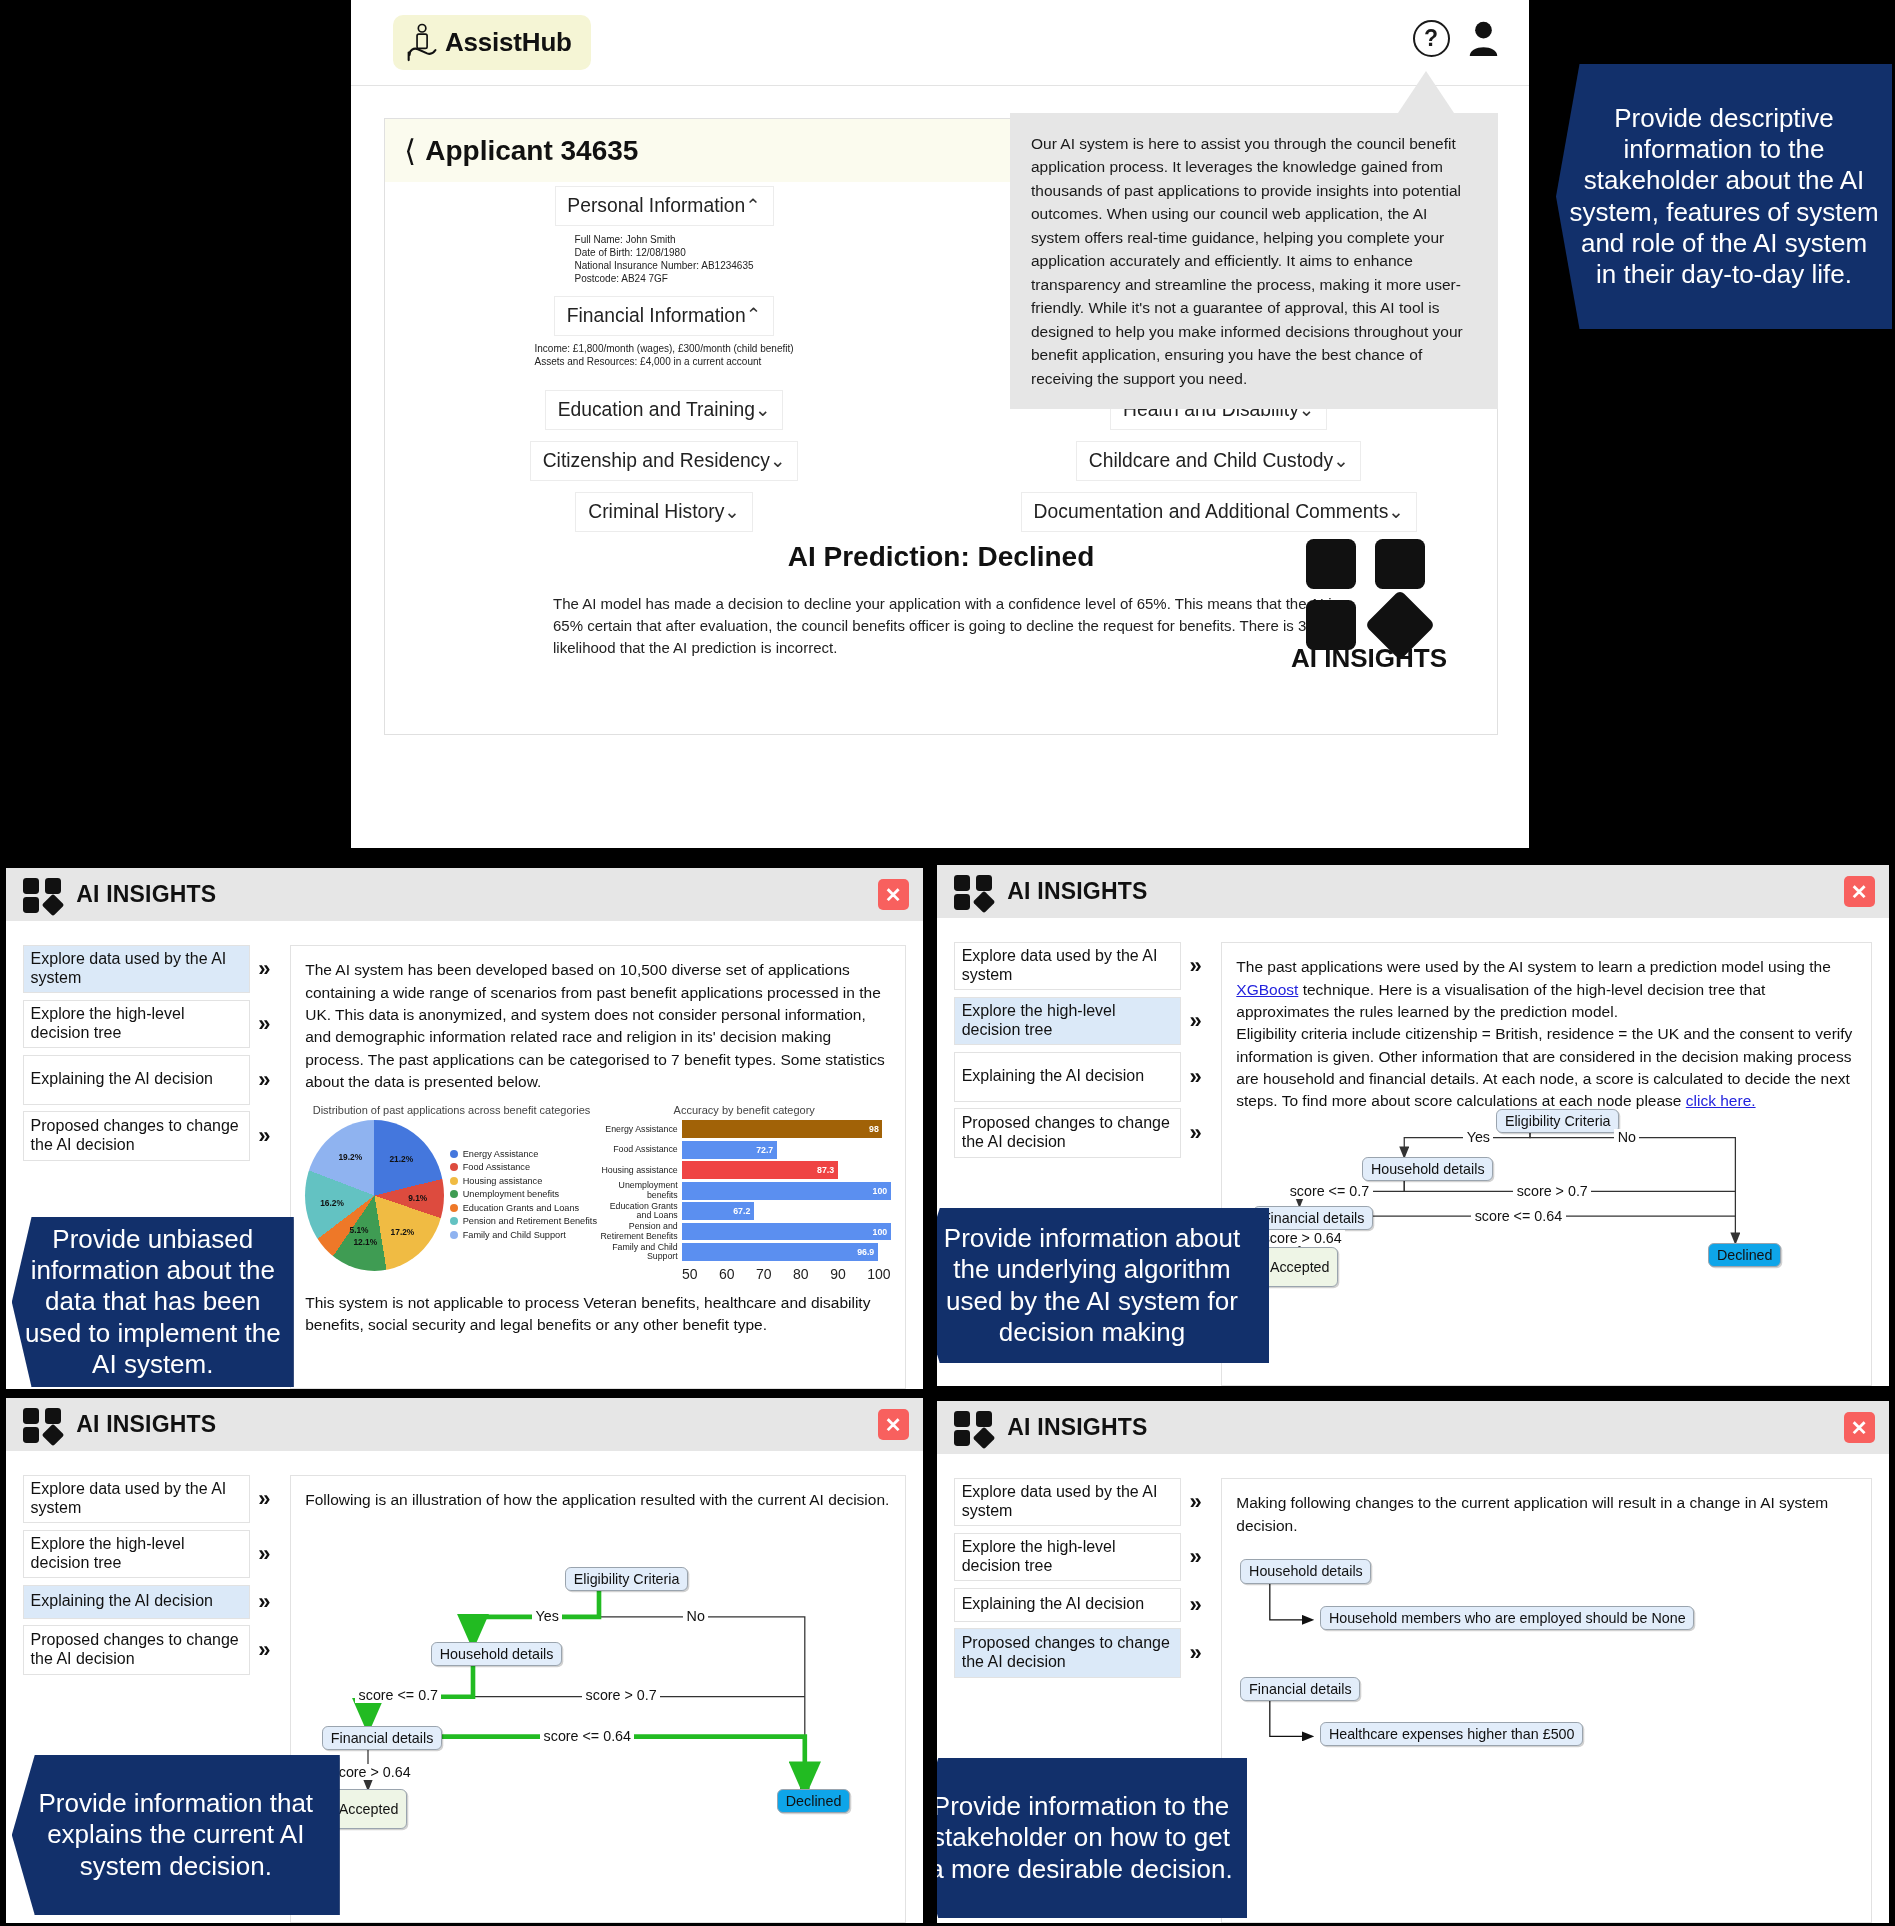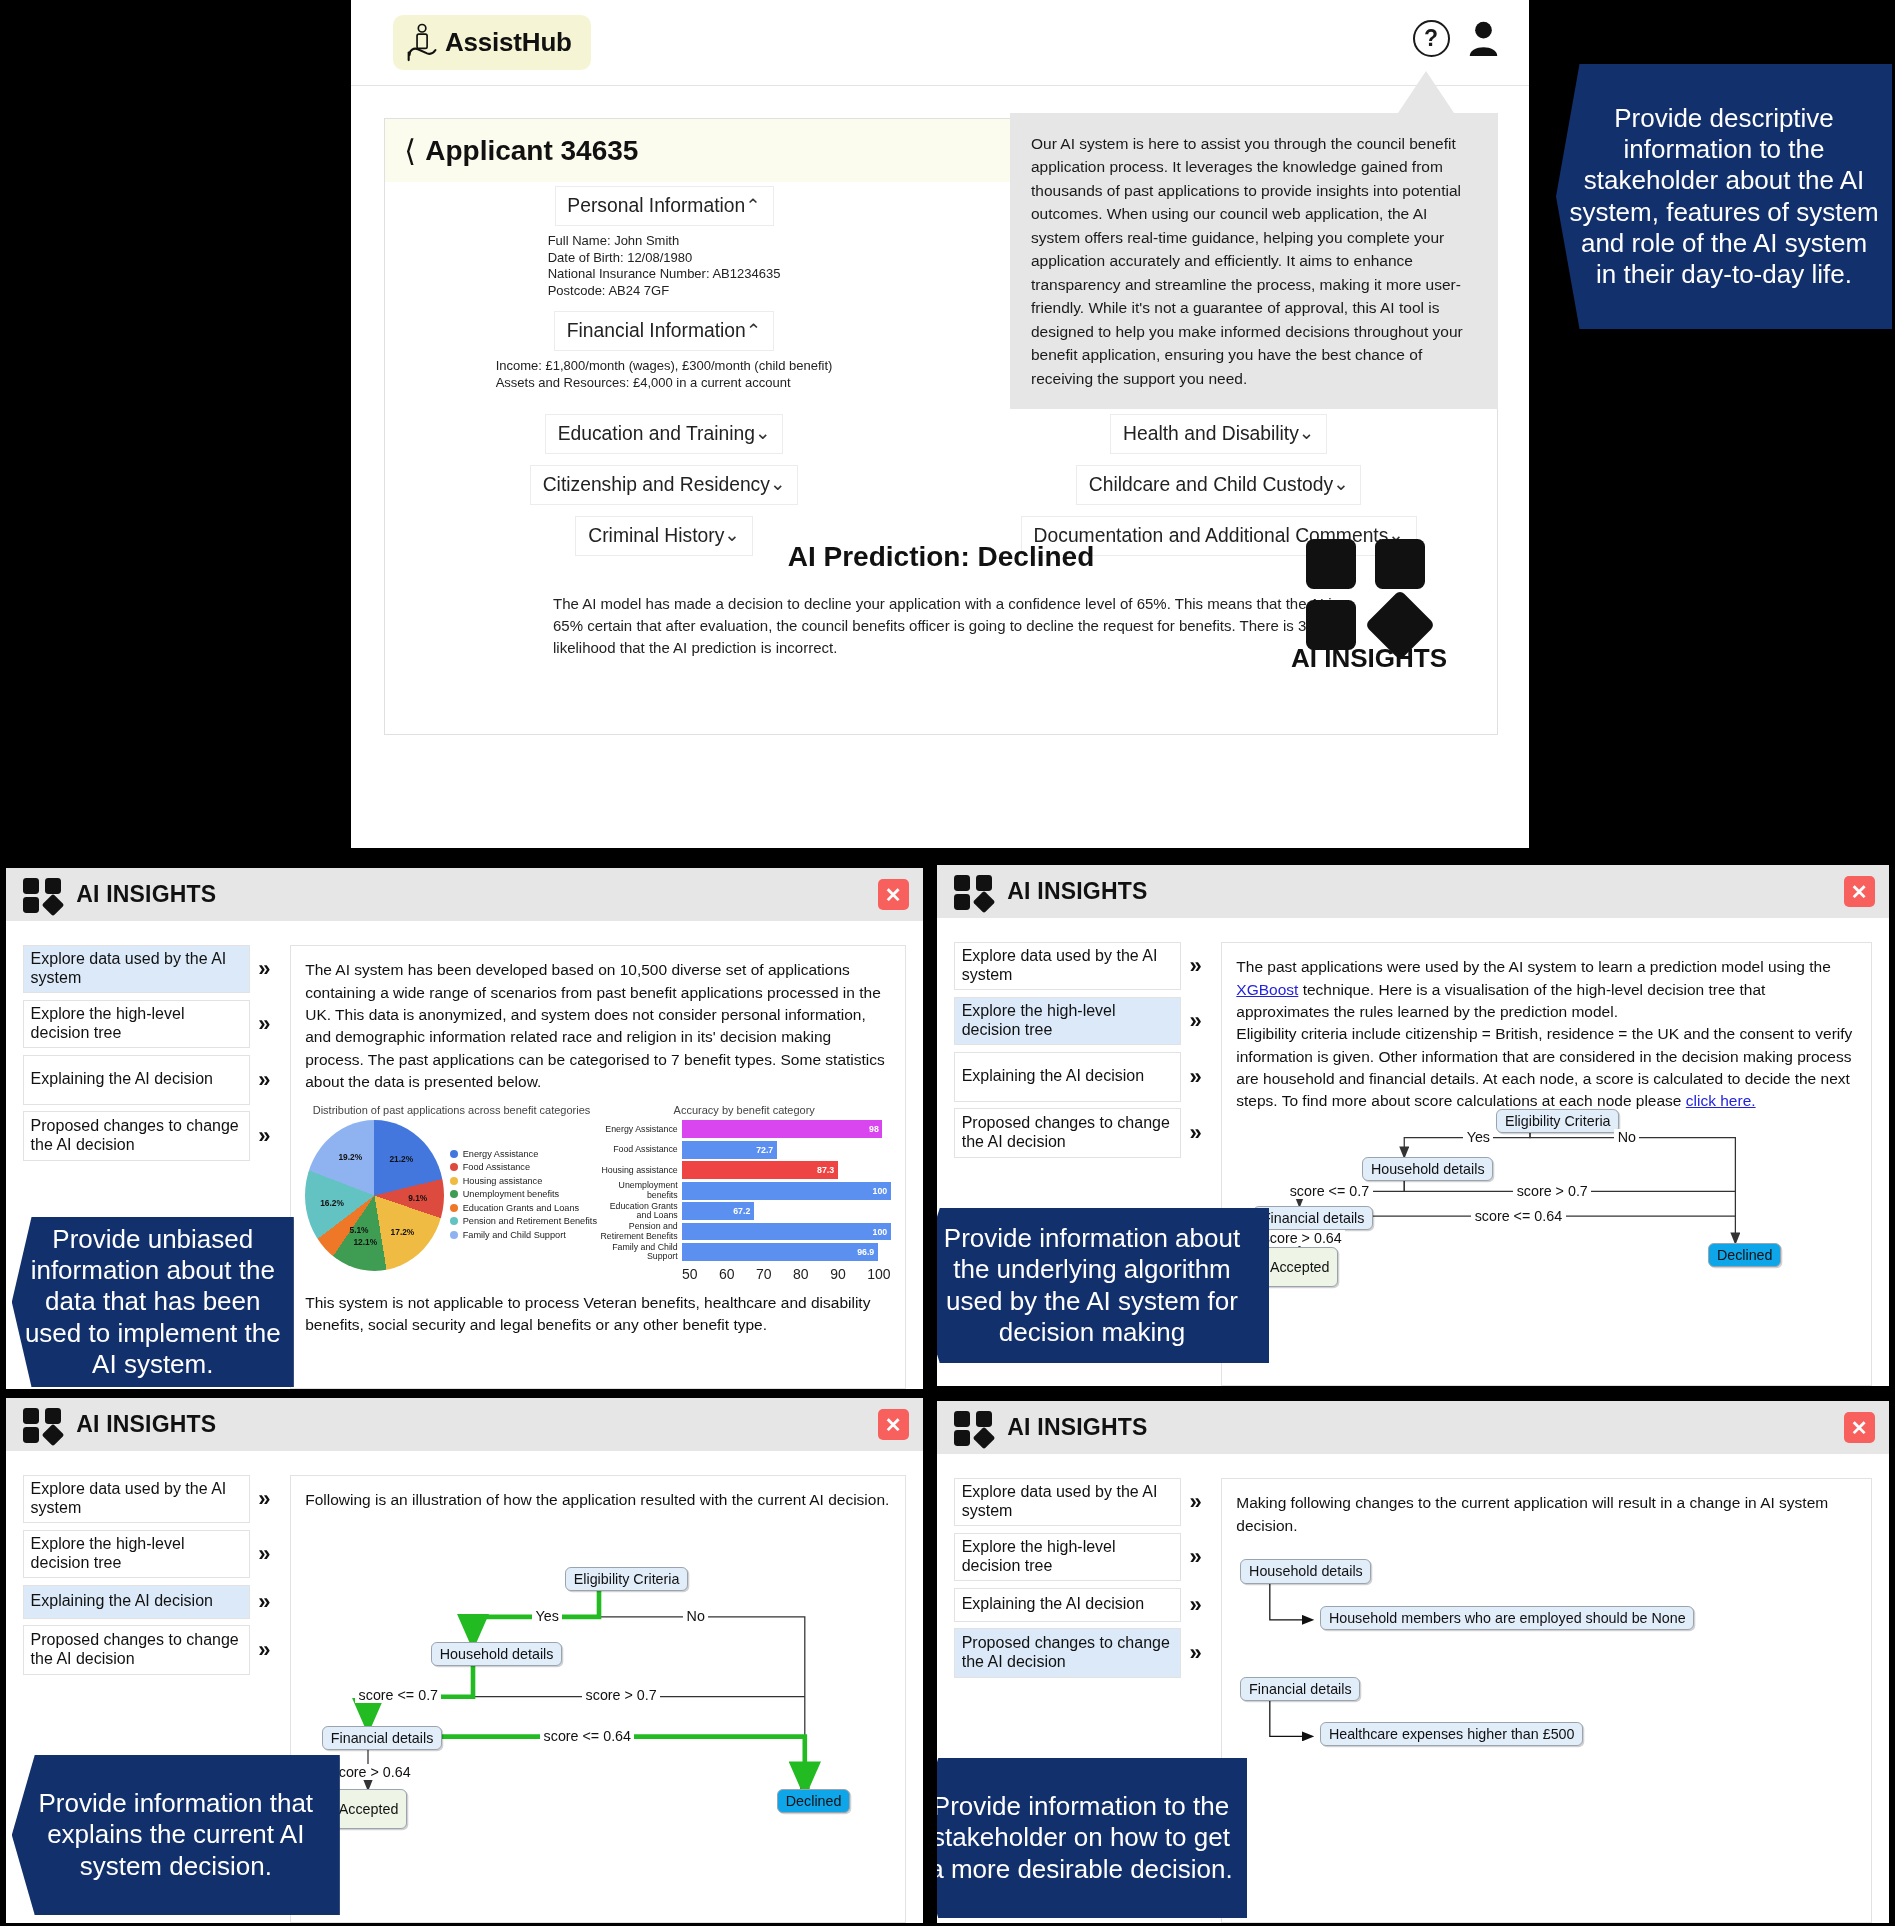--- a/index.html
+++ b/index.html
@@ -24,21 +24,21 @@
   .app-title-bar{height:63px;background:#fbfbee;display:flex;align-items:center;padding-left:19.3px;}
   .back-chevron{font-size:30px;line-height:1;color:#111;margin-right:9.2px;font-weight:300;}
   .app-title{font-size:28px;font-weight:bold;color:#111;}
 
   .form-grid{position:absolute;left:8.4px;top:67px;width:1096px;display:grid;grid-template-columns:1fr 1fr;column-gap:13.4px;}
   .col{display:flex;flex-direction:column;align-items:center;}
   .acc{border:1.3px solid #ececec;background:#fff;height:40px;display:flex;align-items:center;justify-content:space-between;padding:0 11.8px;margin-bottom:0;}
   .acc-title{font-size:19.3px;color:#222;}
   .chev{font-size:18.5px;color:#333;line-height:1;}
   .acc-body{padding:6.7px 11.8px 11px 11.8px;}
-  .acc-body div{font-size:13px;color:#222;line-height:1.30;}
+  .acc-body div{font-size:10px;color:#222;line-height:1.30;}
   .gap{height:11px;}
 
   .prediction{position:absolute;left:0;top:422px;width:100%;text-align:center;}
   .pred-title{font-size:28px;font-weight:bold;color:#111;}
   .pred-text{margin:20px auto 0 auto;width:823px;text-align:left;padding-left:23.5px;font-size:15px;line-height:1.45;color:#222;}
 
   .ai-badge{position:absolute;right:50px;top:420px;text-align:center;}
   .badge-grid{width:126px;height:97px;position:relative;margin:0 auto;}
   .bsq{position:absolute;width:50px;height:50px;background:#111;border-radius:7.6px;}
   .bsq.tl{left:0;top:0;} .bsq.tr{left:69px;top:0;} .bsq.bl{left:0;top:61px;}
@@ -310,21 +310,21 @@
                 </div>
               </div>
           </div>
         </div>
         <div class="chart-box">
           <div class="chart-title">Accuracy by benefit category</div>
           <div class="bars" id="bars">
               <div class="bar-row">
                 <div class="bar-lab">Energy Assistance</div>
                 <div class="bar-track">
-                  <div class="bar-fill" style="width: 96%; background: #d946ef;">98</div>
+                  <div class="bar-fill" style="width: 96%; background: #a16207;">98</div>
                 </div>
               </div>
               <div class="bar-row">
                 <div class="bar-lab">Food Assistance</div>
                 <div class="bar-track">
                   <div class="bar-fill" style="width: 45.4%; background: rgb(91, 143, 240);">72.7</div>
                 </div>
               </div>
               <div class="bar-row">
                 <div class="bar-lab">Housing assistance</div>

